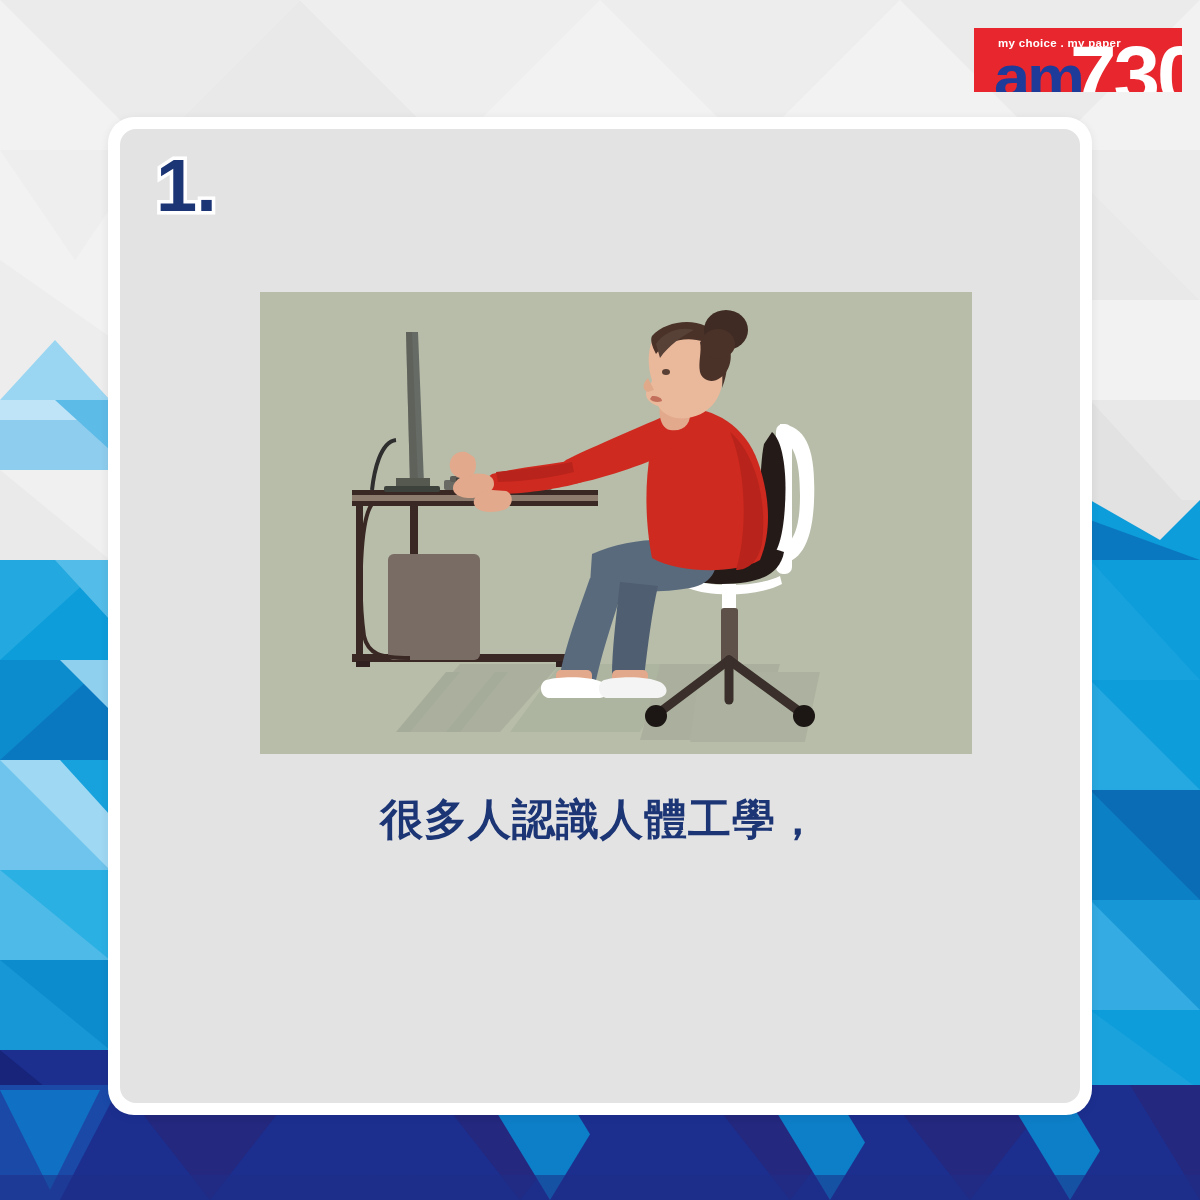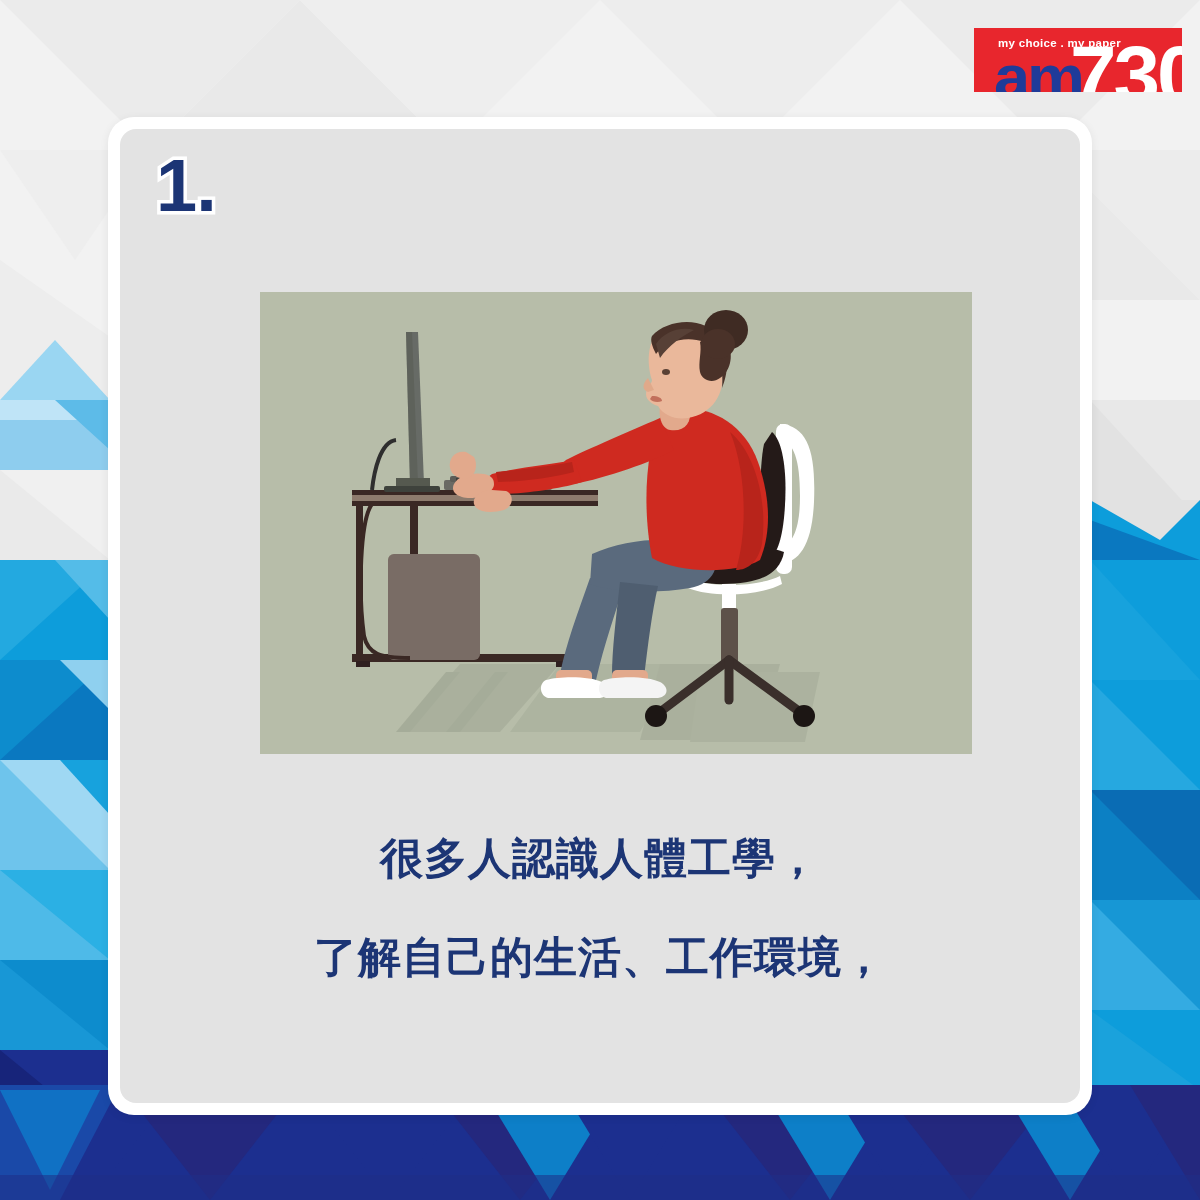--- a/index.html
+++ b/index.html
@@ -66,21 +66,21 @@
   .photo svg{display:block;width:712px;height:462px;}
 
   
   .caption{
     position:absolute;left:0;top:660px;width:960px;
     text-align:center;color:#1c3575;
     font-family:"DejaVu Sans","Liberation Sans",sans-serif;
     font-weight:bold;font-size:43px;line-height:60px;
     letter-spacing:1px;
   }
-  .caption div{white-space:nowrap;margin-top:39px;}
+  .caption div{white-space:nowrap;}
 </style>
 </head>
 <body>
 
 <div id="stage">
 
   <div class="bg-base"></div>
   <svg class="bg-svg" viewBox="0 0 1200 1200" preserveAspectRatio="none">
     <defs>
       <clipPath id="clipAll">
@@ -312,18 +312,17 @@
                      C452 92, 442 88, 440 80 C438 70, 442 60, 440 50 Z" fill="#4a3229"></path>
             <ellipse cx="466" cy="38" rx="22" ry="20" fill="#3f2b23"></ellipse>
             <ellipse cx="458" cy="52" rx="17" ry="15" fill="#4a3229"></ellipse>
             <path d="M396 52 C404 40, 420 34, 434 38 C422 44, 408 54, 400 66 Z" fill="#574036"></path>
           </g>
         </svg>
       </div>
 
       <div class="caption">
         <div>很多人認識人體工學，</div>
-        <div>了解自己的生活、工作環境，</div>
       </div>
 
     </div>
   </div>
 </div>
 
 </body></html>

